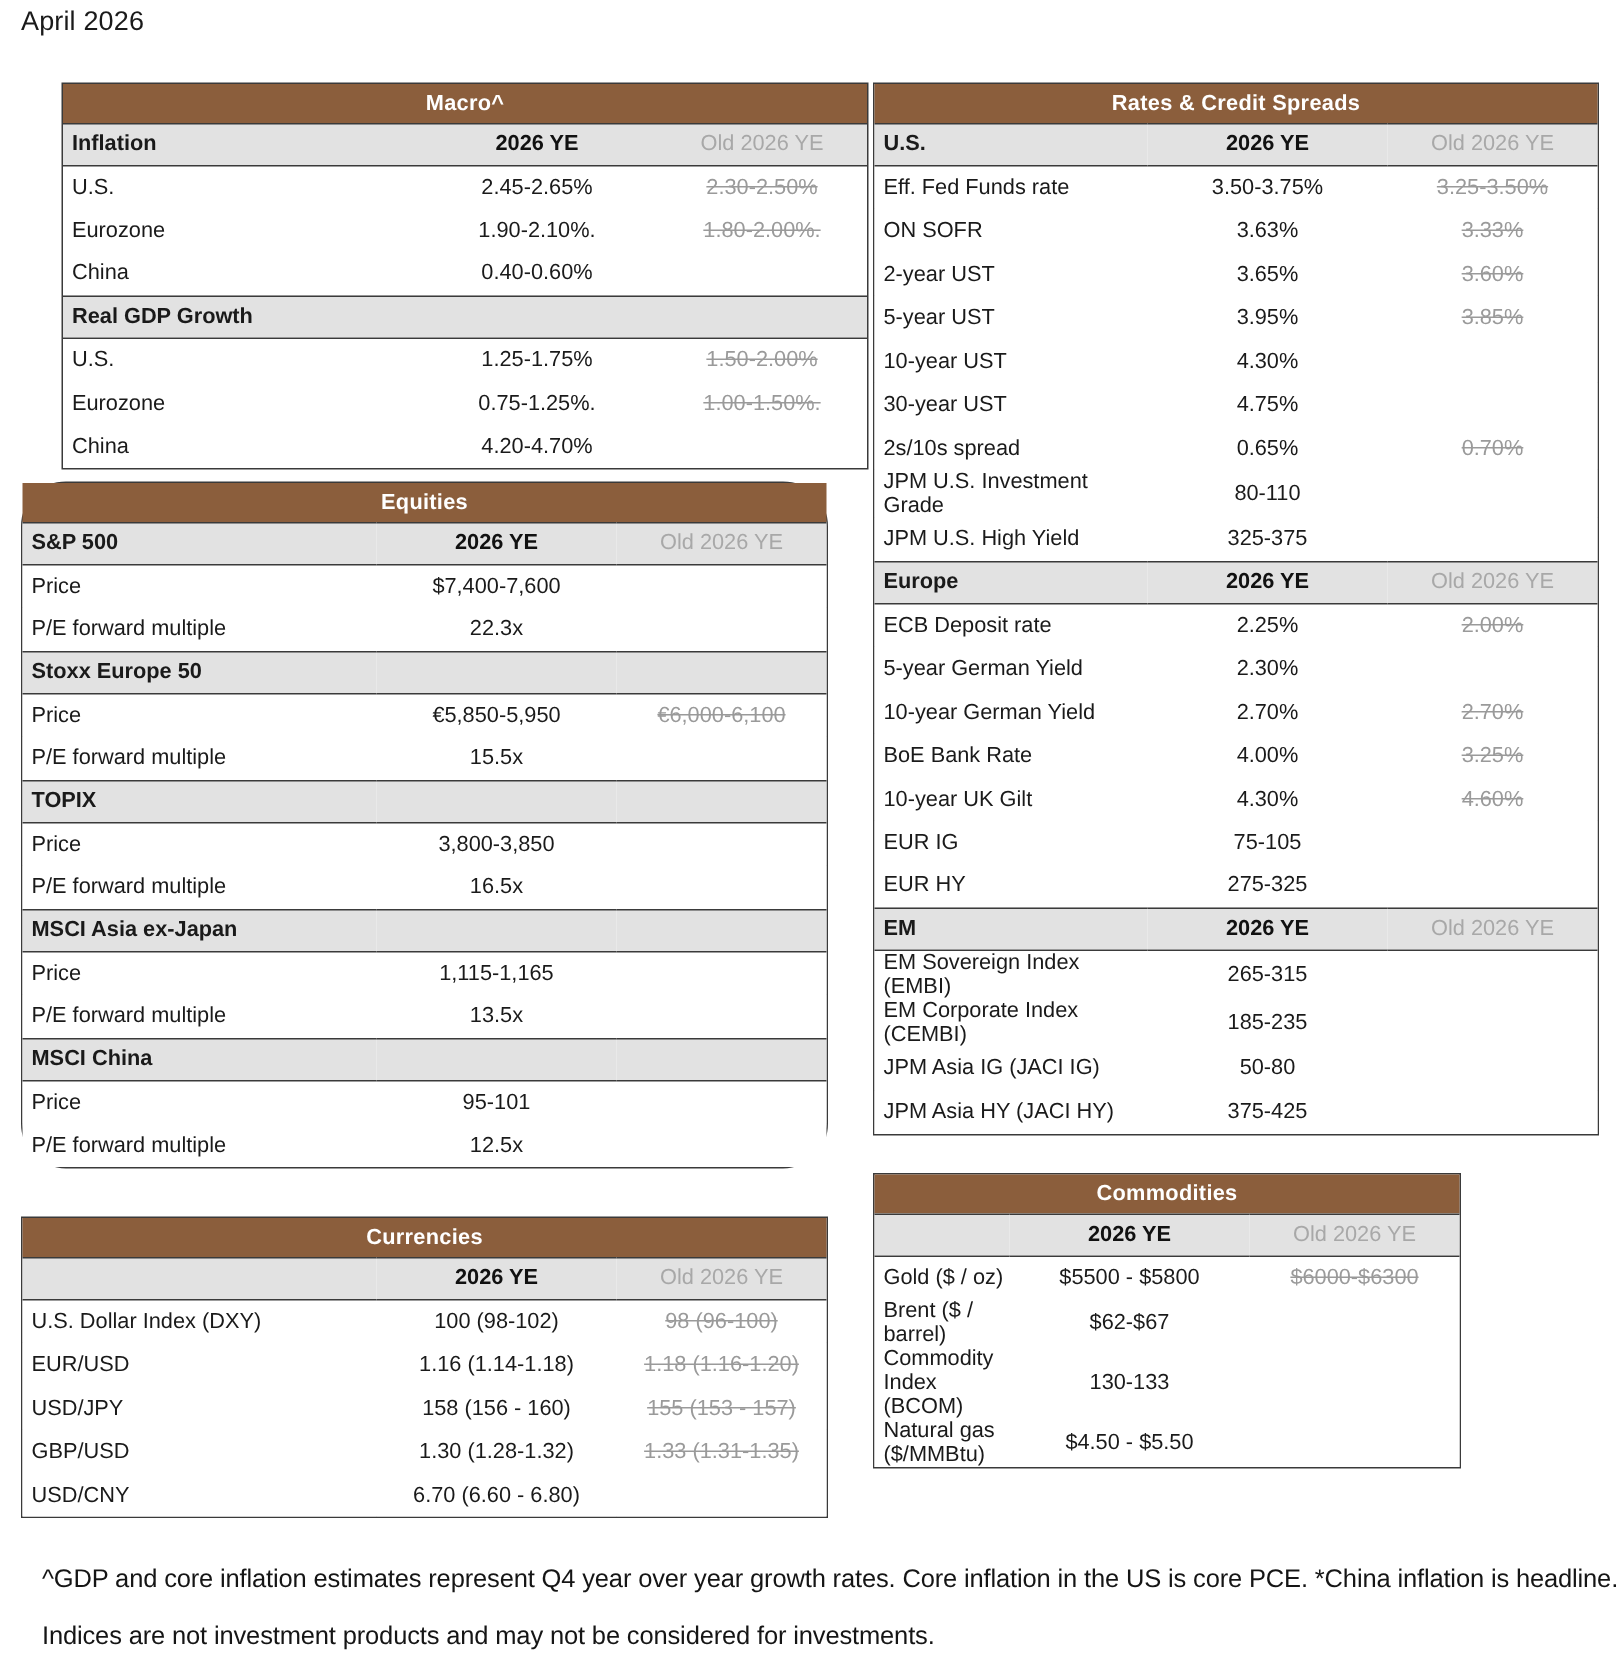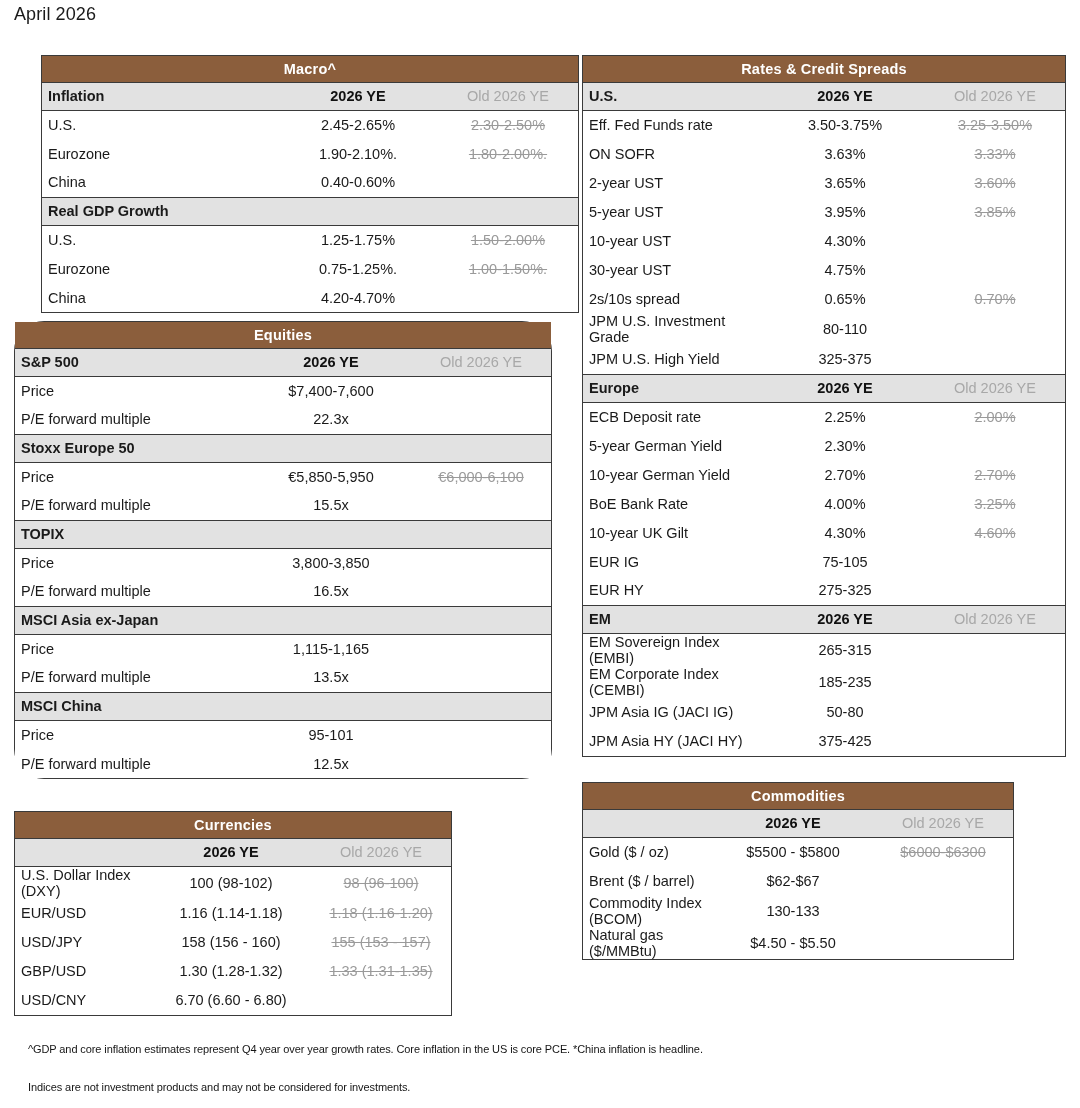--- a/index.html
+++ b/index.html
@@ -96,21 +96,21 @@
   }
   .drow td.c-old span.has-val {
     text-decoration: line-through;
     text-decoration-color: #9a9a9a;
   }
 
   
   .footnote {
     position: absolute;
     left: 28px;
-    font-size: 11px;
+    font-size: 17px;
     color: #151515;
     letter-spacing: -0.1px;
   }
   .fn1 { top: 1043px; }
   .fn2 { top: 1081px; }
 </style>
 </head>
 <body>
 
 <div class="page-title">April 2026</div>
@@ -383,21 +383,21 @@
         </tr>
         <tr class="drow">
           <td>JPM Asia HY (JACI HY)</td>
           <td class="c-new">375-425</td>
           <td class="c-old"></td>
         </tr>
       </tbody>
     </table>
   </div>
 
-<div class="tbl" id="tbl-currencies" style="left:14px; top:811px; width:438px;">
+<div class="tbl" id="tbl-currencies" style="left:14px; top:811px; width:538px;">
     <table>
       <colgroup>
         <col>
         <col style="width: 160px;">
         <col style="width: 140px;">
       </colgroup>
       <tbody>
         <tr class="banner">
           <td colspan="3">Currencies</td>
         </tr>
@@ -428,21 +428,21 @@
         </tr>
         <tr class="drow">
           <td>USD/CNY</td>
           <td class="c-new">6.70 (6.60 - 6.80)</td>
           <td class="c-old"></td>
         </tr>
       </tbody>
     </table>
   </div>
 
-<div class="tbl" id="tbl-commodities" style="left:582px; top:782px; width:432px;">
+<div class="tbl" id="tbl-commodities" style="left:582px; top:782px; width:392px;">
     <table>
       <colgroup>
         <col>
         <col style="width: 160px;">
         <col style="width: 140px;">
       </colgroup>
       <tbody>
         <tr class="banner">
           <td colspan="3">Commodities</td>
         </tr>

